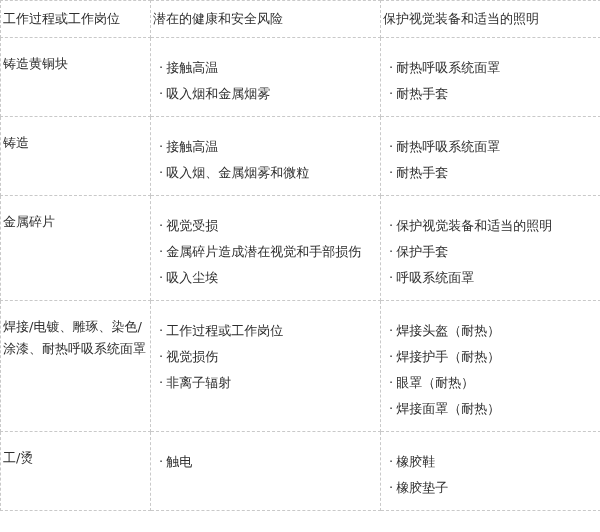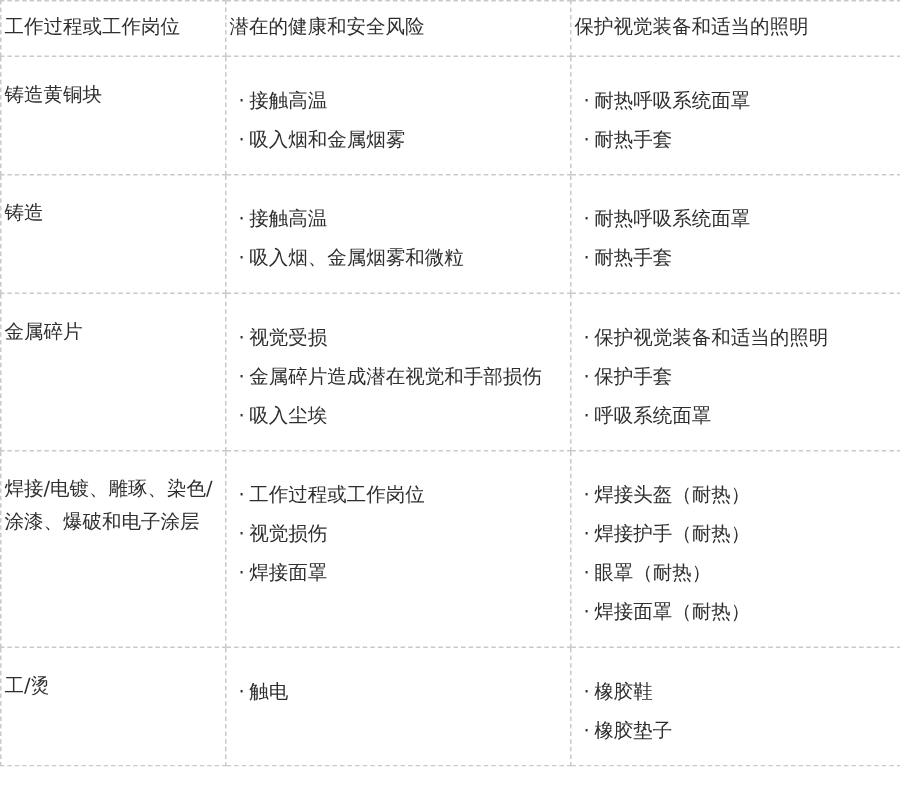--- a/index.html
+++ b/index.html
@@ -86,25 +86,25 @@
           <div class="item"><span class="bullet">·</span><span>金属碎片造成潜在视觉和手部损伤</span></div>
           <div class="item"><span class="bullet">·</span><span>吸入尘埃</span></div>
         </td>
         <td>
           <div class="item"><span class="bullet">·</span><span>保护视觉装备和适当的照明</span></div>
           <div class="item"><span class="bullet">·</span><span>保护手套</span></div>
           <div class="item"><span class="bullet">·</span><span>呼吸系统面罩</span></div>
         </td>
       </tr>
       <tr>
-        <td>焊接/电镀、雕琢、染色/涂漆、爆破和电子涂层</td>
+        <td>焊接/电镀、雕琢、染色/涂漆、耐热呼吸系统面罩</td>
         <td>
           <div class="item"><span class="bullet">·</span><span>工作过程或工作岗位</span></div>
           <div class="item"><span class="bullet">·</span><span>视觉损伤</span></div>
-          <div class="item"><span class="bullet">·</span><span>焊接面罩</span></div>
+          <div class="item"><span class="bullet">·</span><span>非离子辐射</span></div>
         </td>
         <td>
           <div class="item"><span class="bullet">·</span><span>焊接头盔（耐热）</span></div>
           <div class="item"><span class="bullet">·</span><span>焊接护手（耐热）</span></div>
           <div class="item"><span class="bullet">·</span><span>眼罩（耐热）</span></div>
           <div class="item"><span class="bullet">·</span><span>焊接面罩（耐热）</span></div>
         </td>
       </tr>
       <tr>
         <td>工/烫</td>

